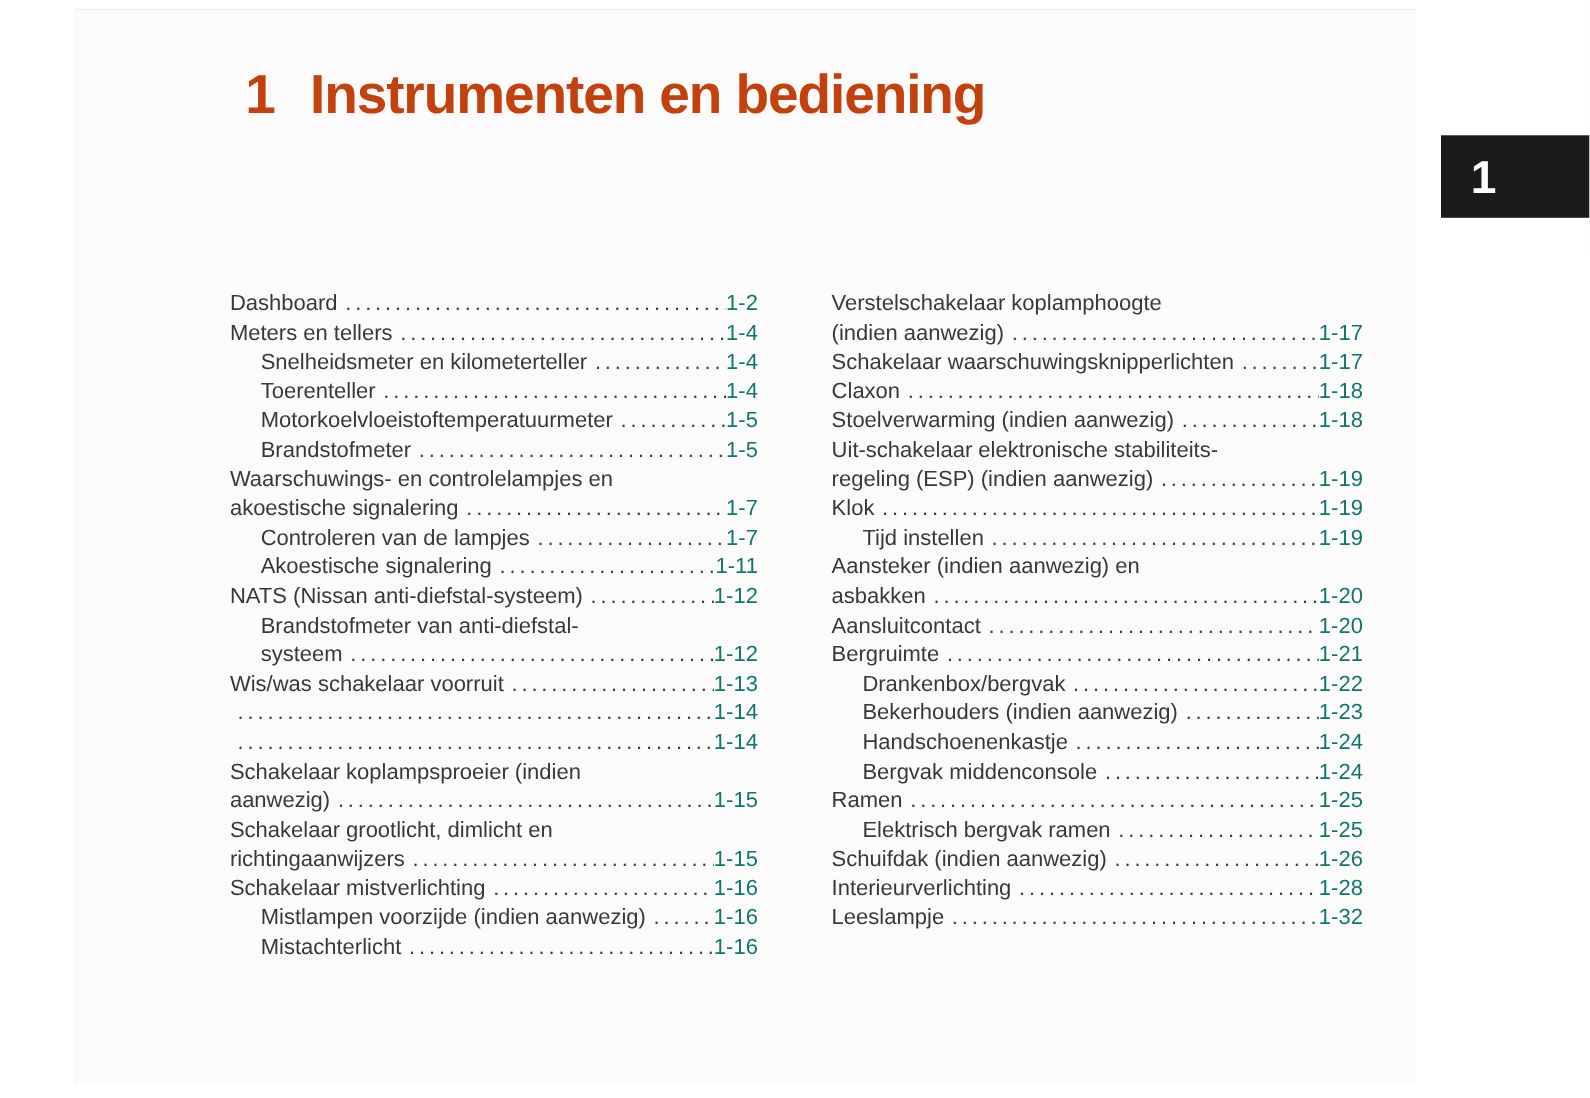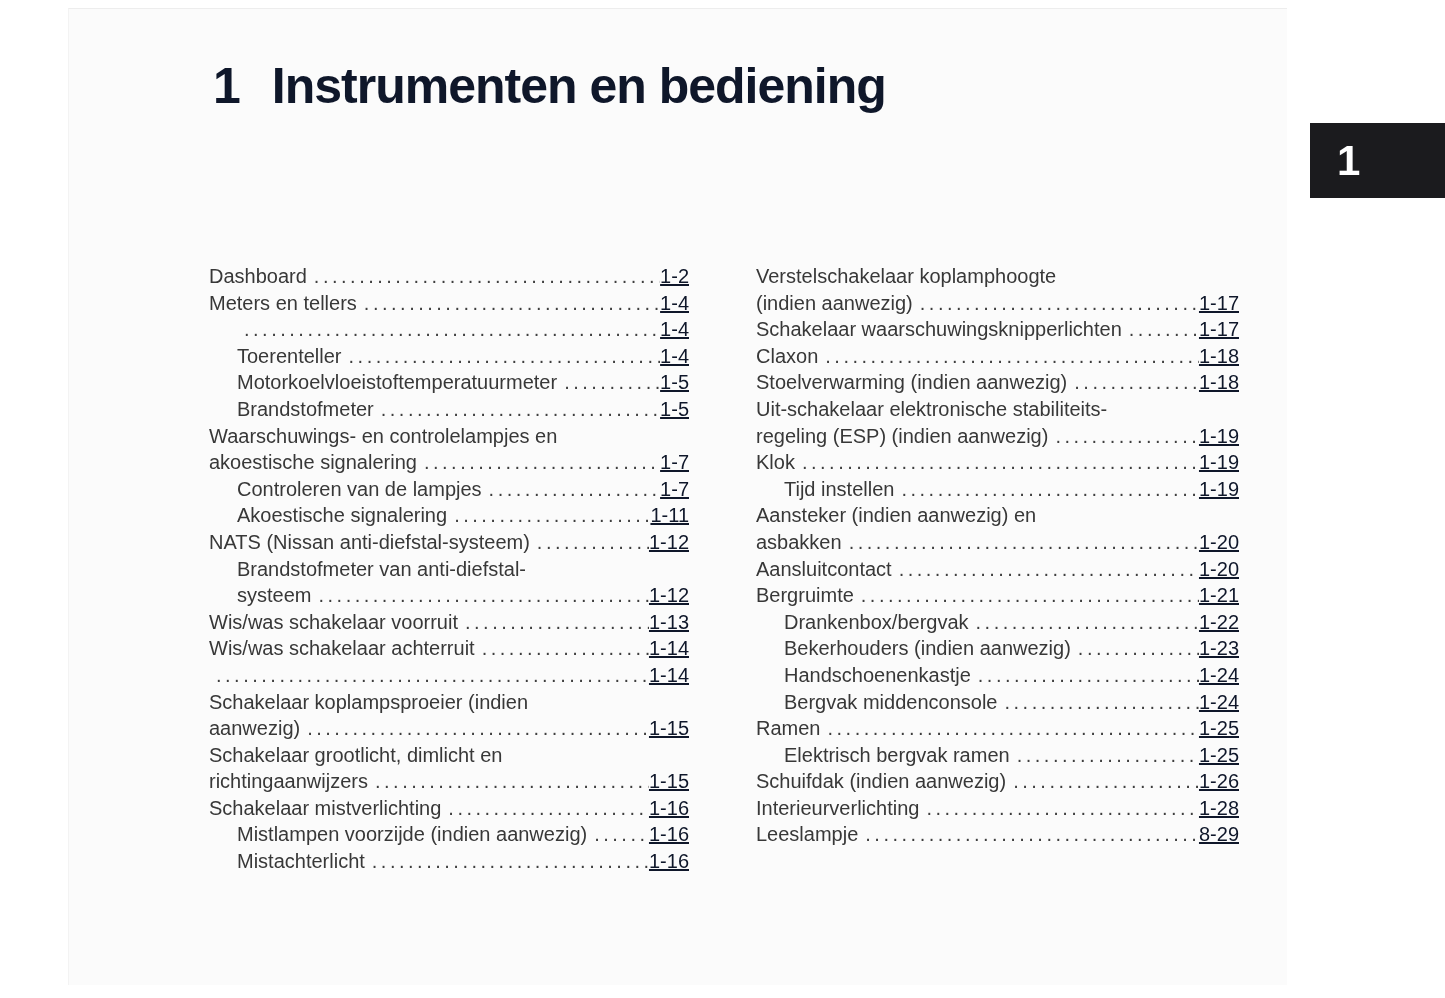--- a/index.html
+++ b/index.html
@@ -22,27 +22,27 @@
     left: 68px;
     top: 8px;
     width: 1218px;
     height: 976px;
     background: #fbfbfb;
     border-top: 1px solid #ededed;
     border-left: 1px solid #f3f3f3;
   }
   .title {
     position: absolute;
-    left: 144px;
+    left: 154px;
     top: 48px;
     margin: 0;
     font-size: 50px;
     font-weight: 700;
     letter-spacing: -1px;
-    color: #0f172a;
+    color: #c2410c;
     white-space: nowrap;
   }
   .title .chnum {
     display: inline-block;
     margin-right: 32px;
   }
   .toc-col {
     position: absolute;
     top: 254px;
     font-size: 20px;
@@ -64,22 +64,21 @@
     overflow: hidden;
     white-space: nowrap;
     letter-spacing: 3.5px;
     padding-left: 7px;
     padding-right: 3px;
     color: #3e3e3e;
   }
   .toc-line .pg {
     flex: 0 0 auto;
     text-align: right;
-    color: #0f172a;
-    text-decoration: underline;
+    color: #0f766e;
   }
   .chapter-tab {
     position: absolute;
     left: 1310px;
     top: 123px;
     width: 135px;
     height: 75px;
     background: #1b1b1e;
     display: flex;
     align-items: center;
@@ -109,20 +108,21 @@
           <span class="lbl">Dashboard</span>
           <span class="dots">..........................................................................................</span>
           <span class="pg">1-2</span>
         </div>
         <div class="toc-line indent-0">
           <span class="lbl">Meters en tellers</span>
           <span class="dots">..........................................................................................</span>
           <span class="pg">1-4</span>
         </div>
         <div class="toc-line indent-1">
+          <span class="lbl">Snelheidsmeter en kilometerteller</span>
           <span class="dots">..........................................................................................</span>
           <span class="pg">1-4</span>
         </div>
         <div class="toc-line indent-1">
           <span class="lbl">Toerenteller</span>
           <span class="dots">..........................................................................................</span>
           <span class="pg">1-4</span>
         </div>
         <div class="toc-line indent-1">
           <span class="lbl">Motorkoelvloeistoftemperatuurmeter</span>
@@ -164,21 +164,20 @@
           <span class="lbl">systeem</span>
           <span class="dots">..........................................................................................</span>
           <span class="pg">1-12</span>
         </div>
         <div class="toc-line indent-0">
           <span class="lbl">Wis/was schakelaar voorruit</span>
           <span class="dots">..........................................................................................</span>
           <span class="pg">1-13</span>
         </div>
         <div class="toc-line indent-0">
-          <span class="lbl">Wis/was schakelaar achterruit</span>
           <span class="dots">..........................................................................................</span>
           <span class="pg">1-14</span>
         </div>
         <div class="toc-line indent-0">
           <span class="dots">..........................................................................................</span>
           <span class="pg">1-14</span>
         </div>
         <div class="toc-line indent-0">
           <span class="lbl">Schakelaar koplampsproeier (indien</span>
         </div>
@@ -308,21 +307,21 @@
           <span class="pg">1-26</span>
         </div>
         <div class="toc-line indent-0">
           <span class="lbl">Interieurverlichting</span>
           <span class="dots">..........................................................................................</span>
           <span class="pg">1-28</span>
         </div>
         <div class="toc-line indent-0">
           <span class="lbl">Leeslampje</span>
           <span class="dots">..........................................................................................</span>
-          <span class="pg">8-29</span>
+          <span class="pg">1-32</span>
         </div>
       </div>
 
   </div>
 
   <div class="chapter-tab">
     <span>1</span>
   </div>
 </div>
 

